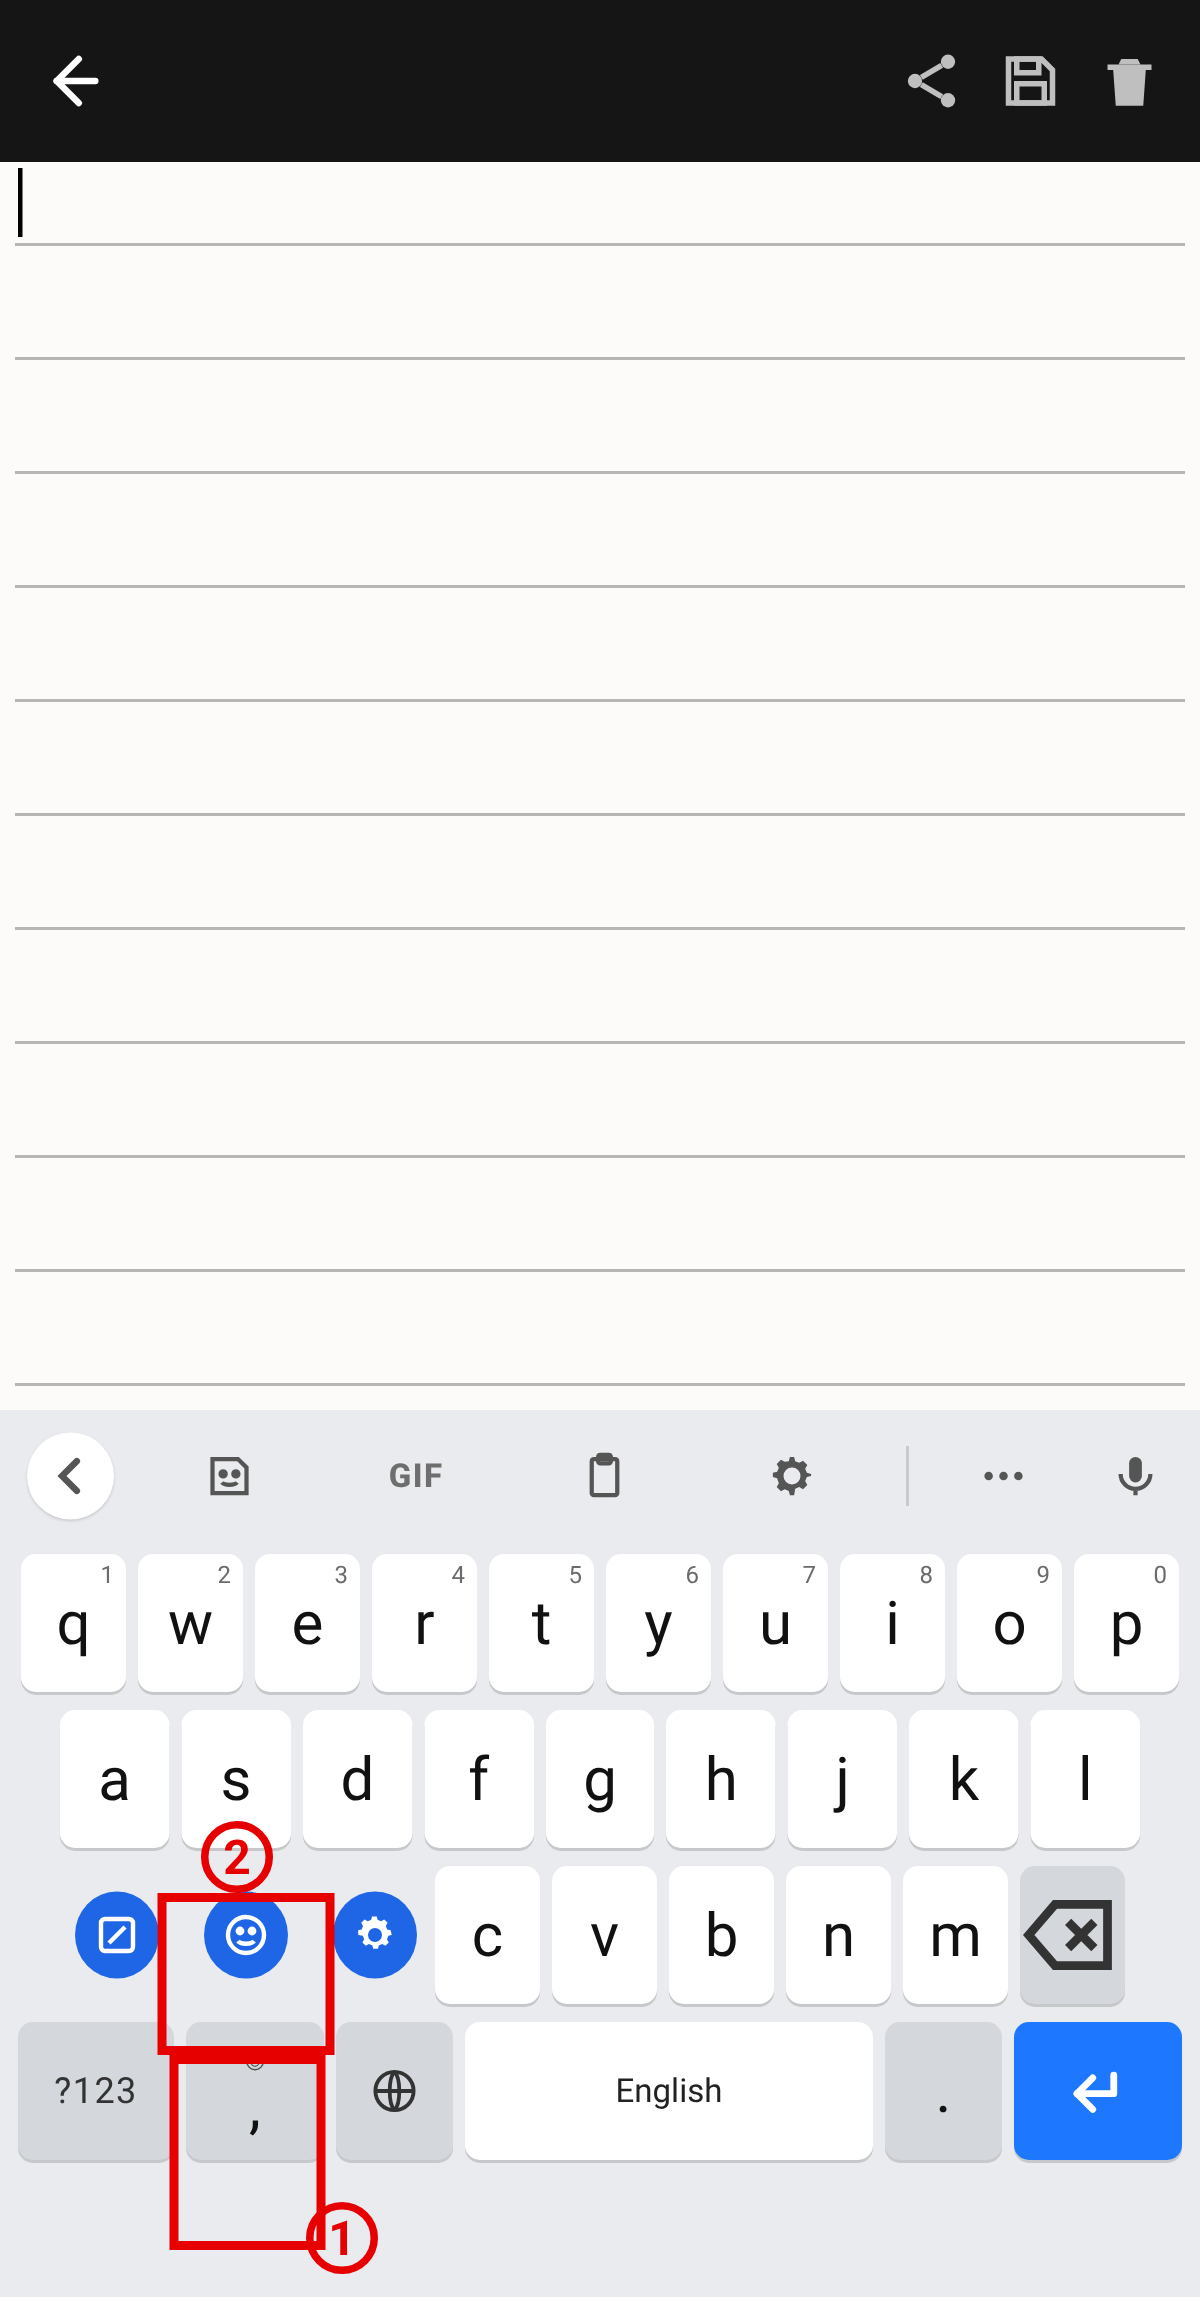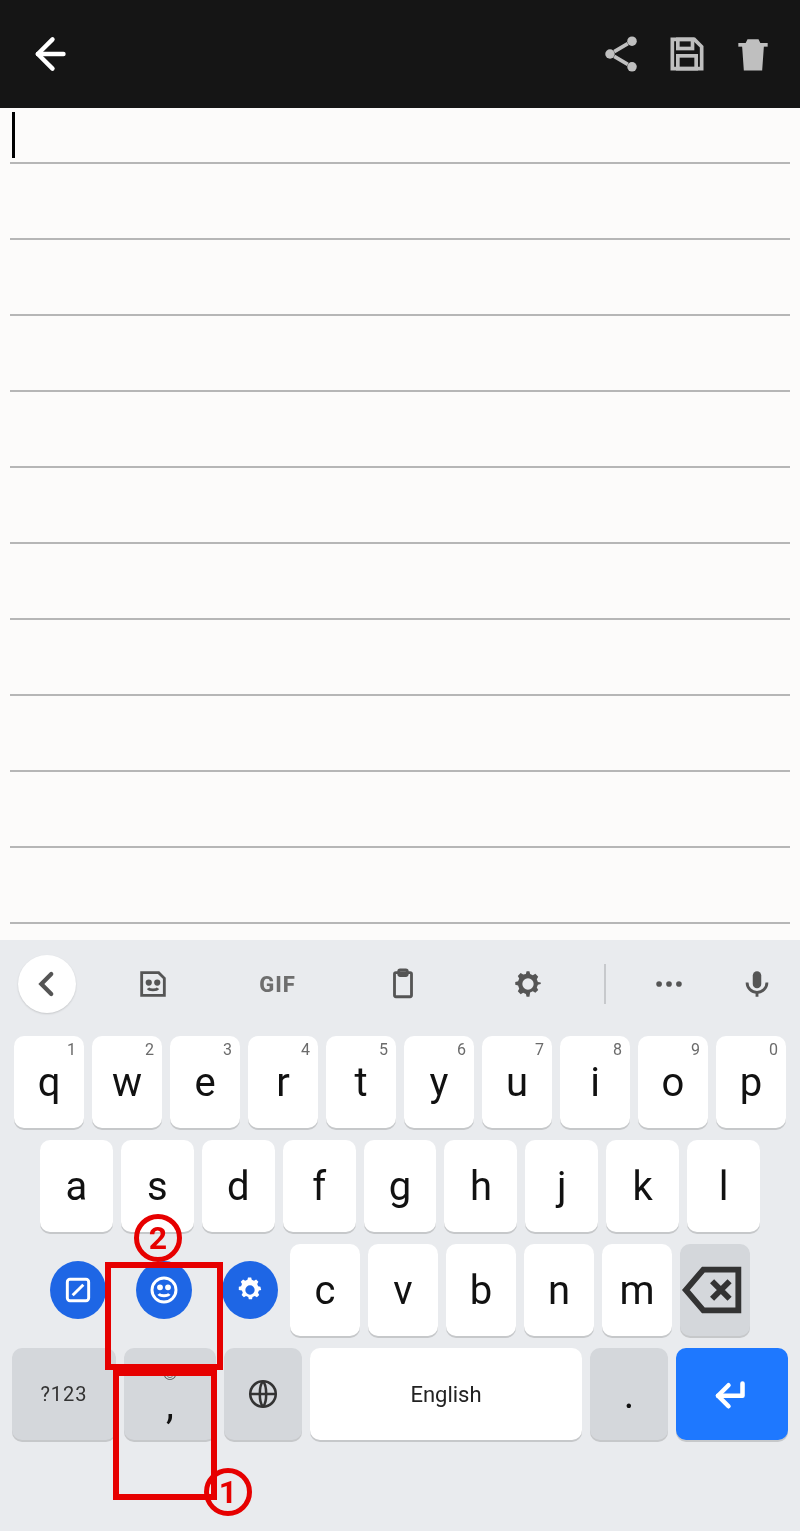--- a/index.html
+++ b/index.html
@@ -87,21 +87,21 @@
 
   .util { background:#d4d7db; }
   .bksp { width:70px; height:92px; color:#333; }
   .shift-group { display:flex; gap:30px; padding-right:4px; }
 
   .bluec {
     width:58px;height:58px;border-radius:50%;background:#1e66e5;
     display:flex;align-items:center;justify-content:center;color:#fff;
   }
   .bluec svg{ width:32px;height:32px;}
-  .sym { width:104px; font-size:20px; letter-spacing:1px; color:#333; }
+  .sym { width:104px; font-size:24px; letter-spacing:1px; color:#333; }
   .comma { width:92px; display:flex; flex-direction:column; align-items:center; justify-content:center; }
   .comma .topglyph { font-size:20px; color:#555; line-height:1; }
   .comma .botglyph { font-size:40px; line-height:1; margin-top:2px; }
   .globe { width:78px; }
   .space {
     flex:1; font-size:22px; color:#222; min-width:260px;
     background:#fff;
   }
   .dot { width:78px; font-size:40px; }
   .enter { width:112px; background:#1e78ff; color:#fff; }

